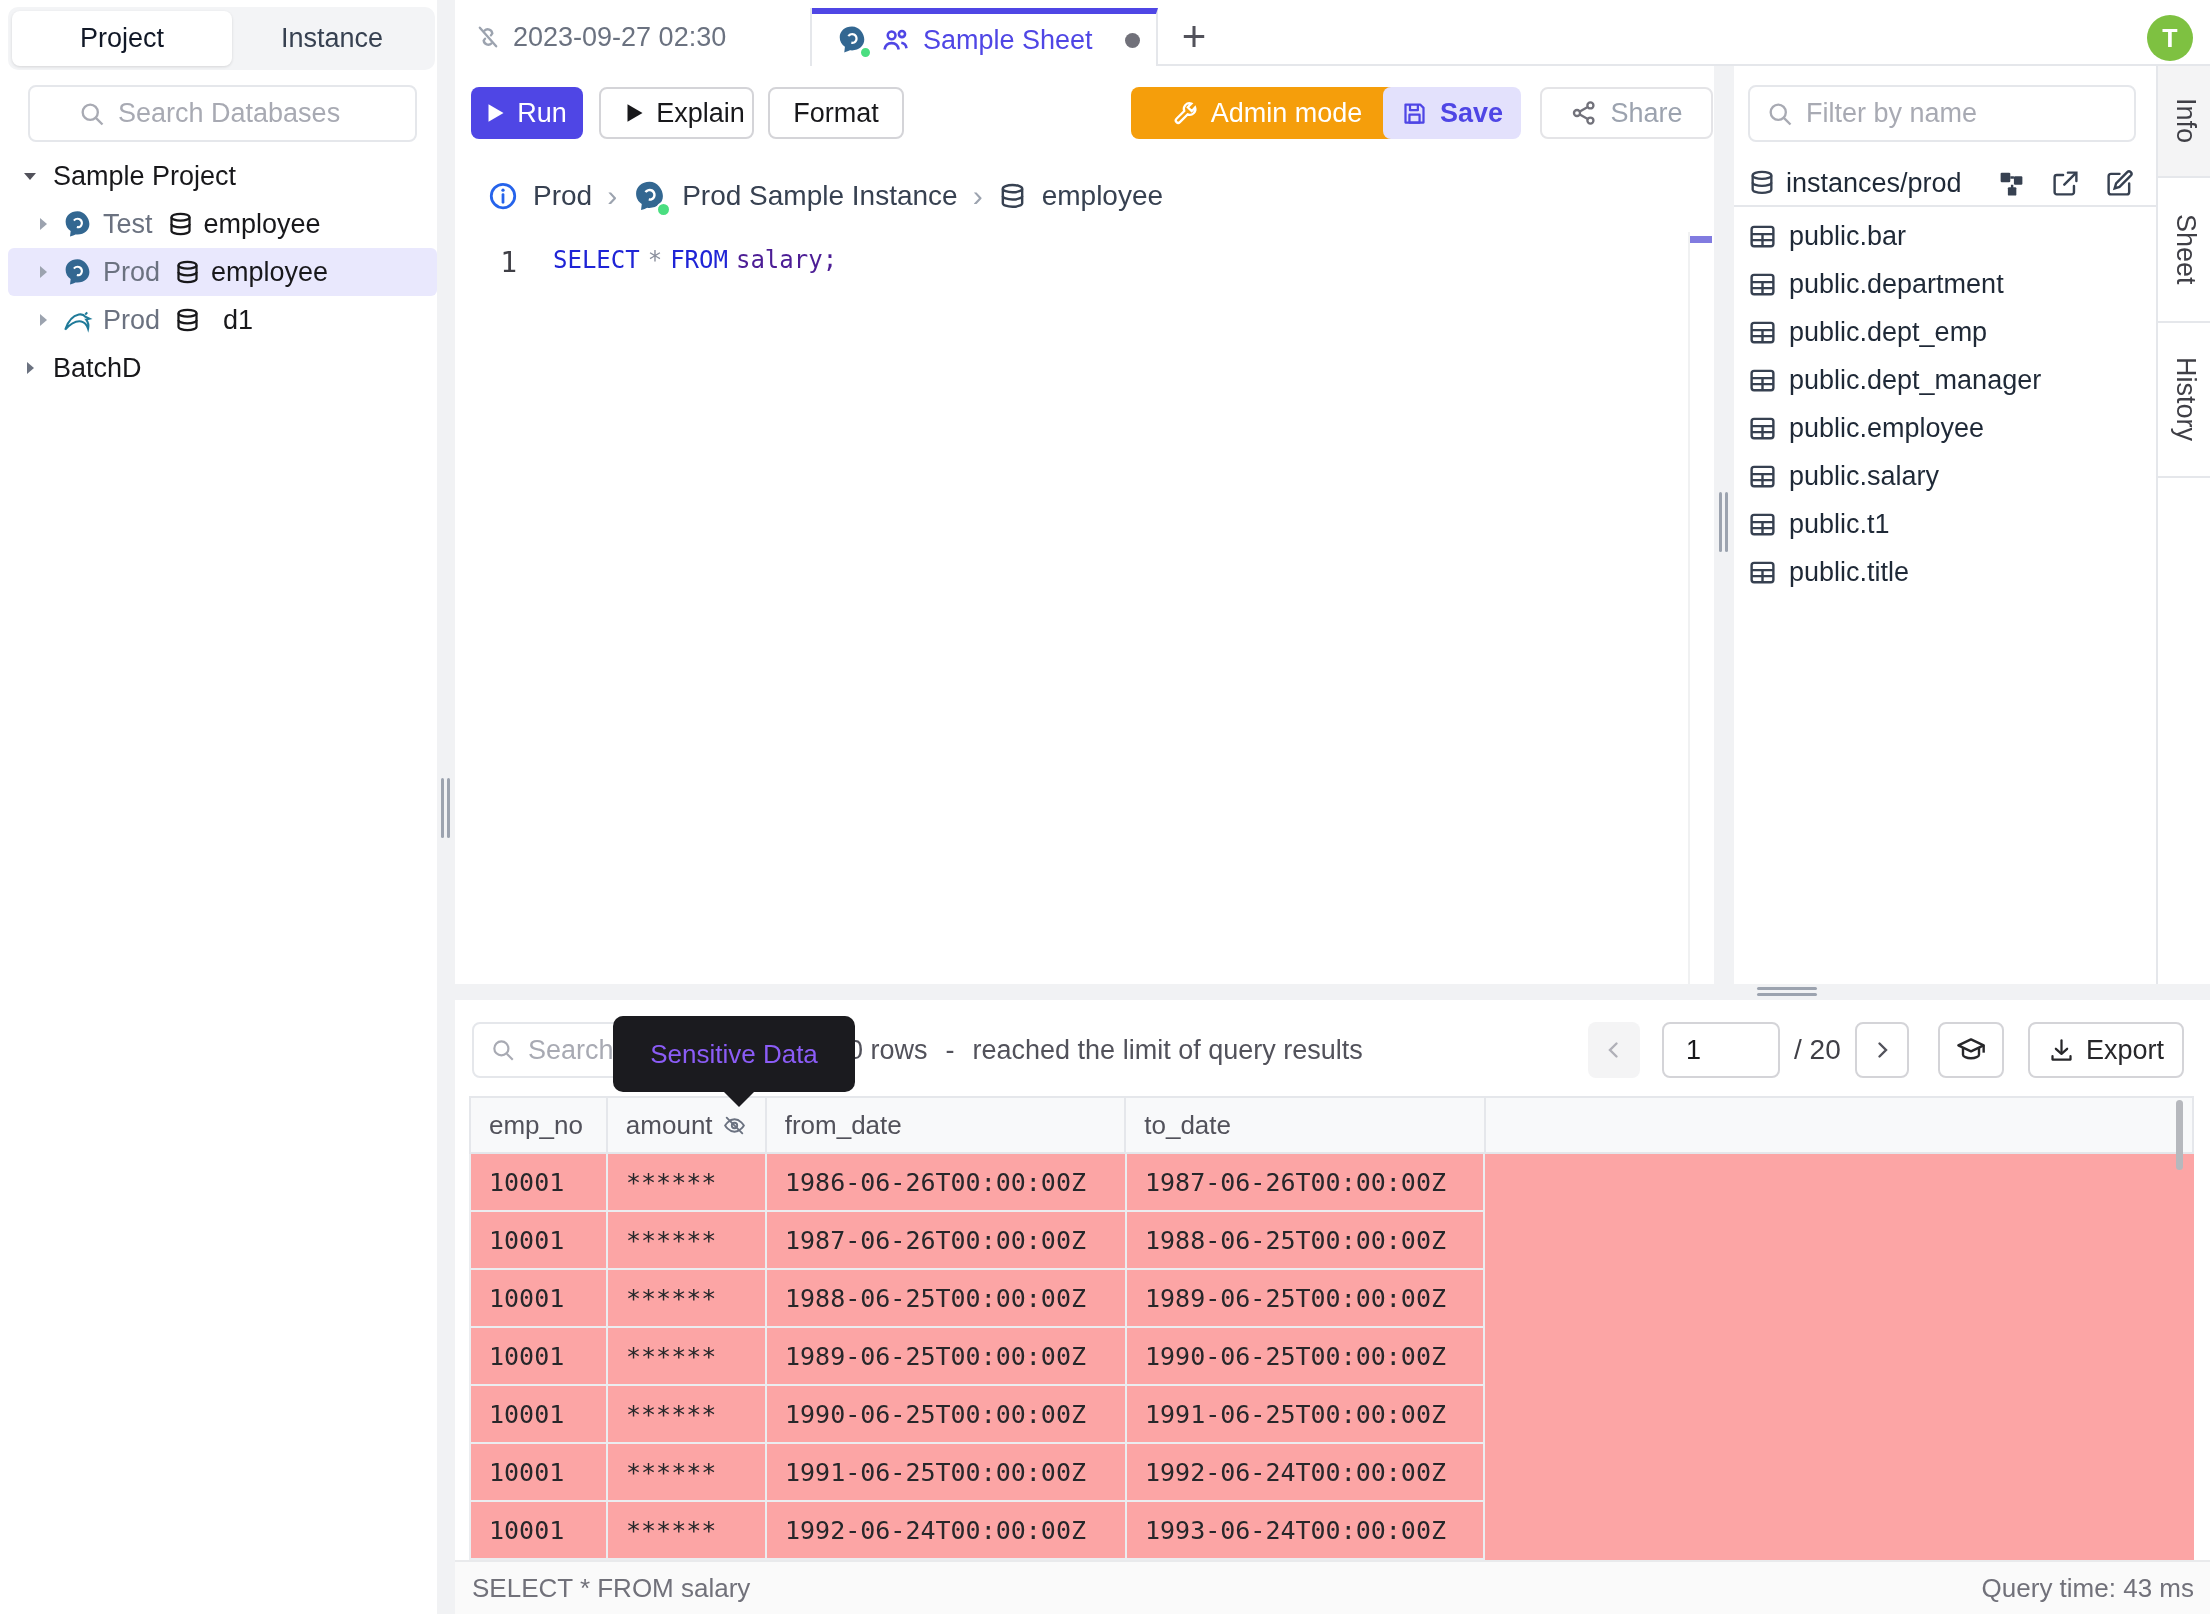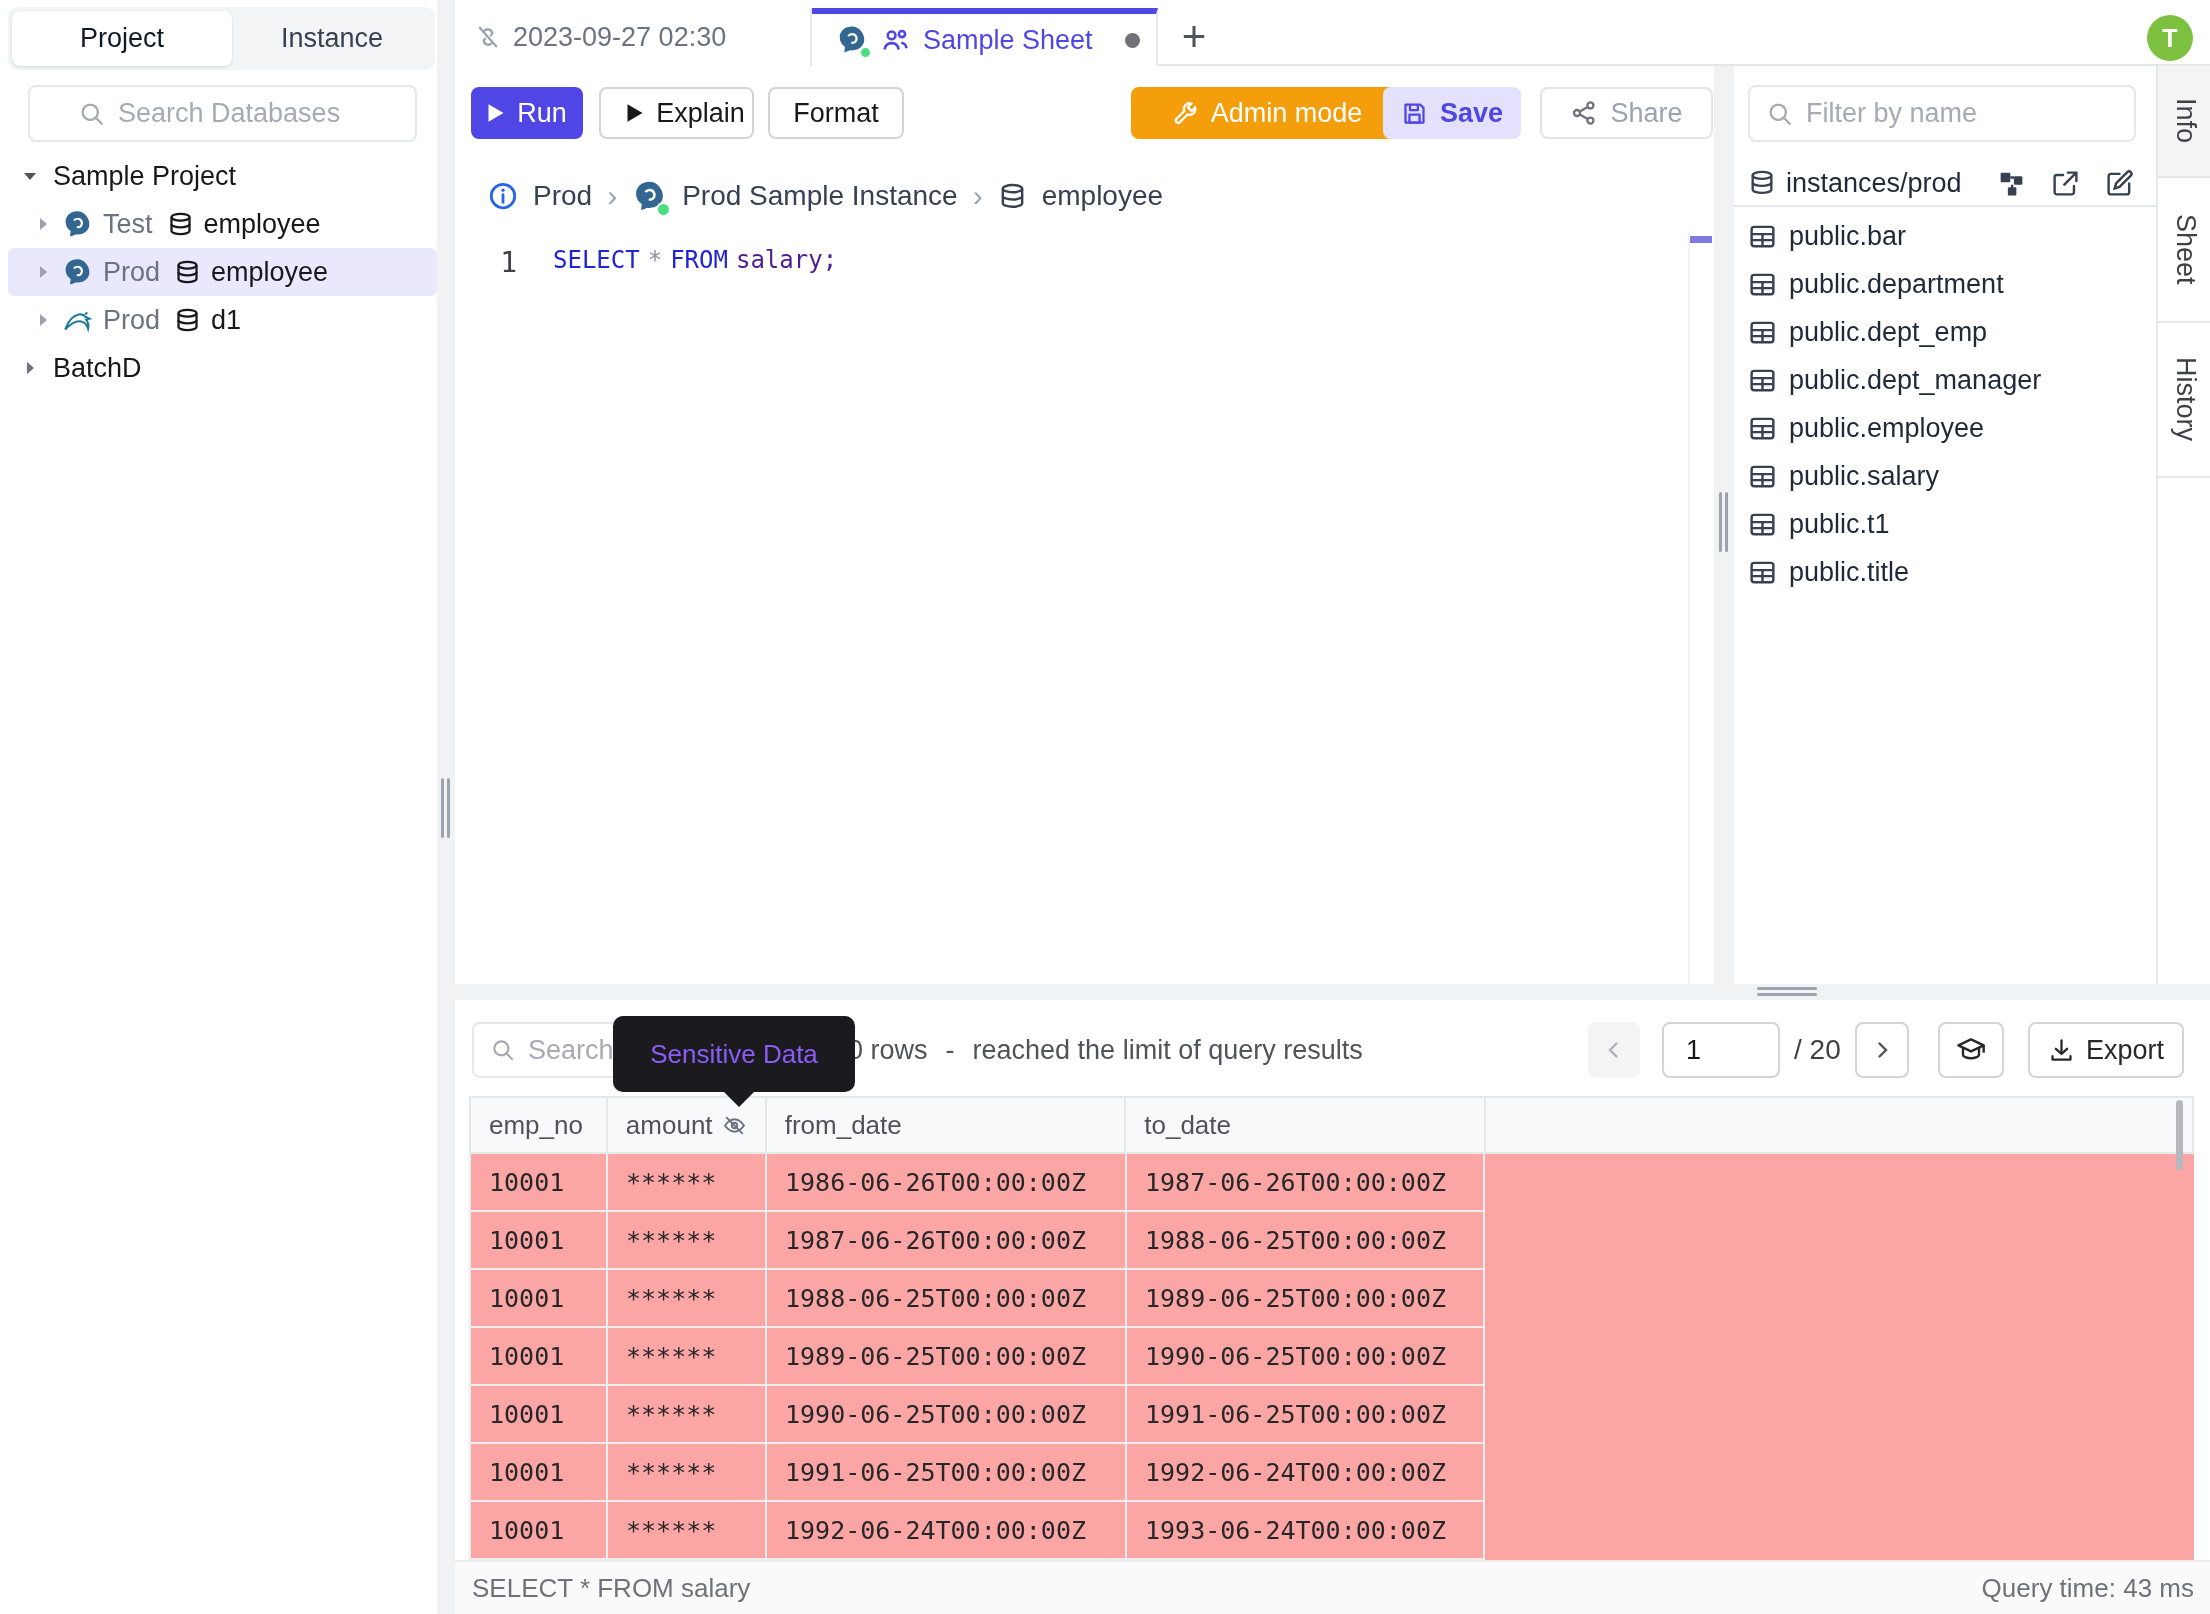--- a/index.html
+++ b/index.html
@@ -192,21 +192,21 @@
     <svg style="margin-left:9px" width="31" height="31" viewBox="0 0 24 24" fill="none" stroke="#1f7a99" stroke-width="1.6">
         <path d="M2.5 19c2.2-6.5 6.3-10.7 10.5-11.6 2.1-.4 4 .2 5 1.7l3.2 1.5-2.6.6c1.6 2 2.2 4.6 1.6 7.2-1-3.1-2.7-5.2-5.3-5.7-4.6-.9-8.8 2.3-12.4 6.3z"></path>
         <path d="M18 7.5l1.5-1.8"></path>
       </svg>
     <span class="env-name" style="margin-left:10px">Prod</span>
     <svg style="margin-left:14px" width="27" height="27" viewBox="0 0 24 24" fill="none" stroke="#18181b" stroke-width="2">
         <ellipse cx="12" cy="5.5" rx="8" ry="3"></ellipse>
         <path d="M4 5.5v6c0 1.7 3.6 3 8 3s8-1.3 8-3v-6"></path>
         <path d="M4 11.5v6c0 1.7 3.6 3 8 3s8-1.3 8-3v-6"></path>
       </svg>
-    <span class="obj-name" style="margin-left:10px">d1</span>
+    <span class="obj-name" style="margin-left:22px">d1</span>
   </div>
 
   <div class="abs tree-row" style="top:344px;">
     <svg class="caret" style="margin-left:20px" width="20" height="20" viewBox="0 0 20 20" fill="#6b7280">
         <path d="M7 4l7 6-7 6z"></path>
       </svg>
     <span class="obj-name" style="margin-left:13px">BatchD</span>
   </div>
 </aside>
 

